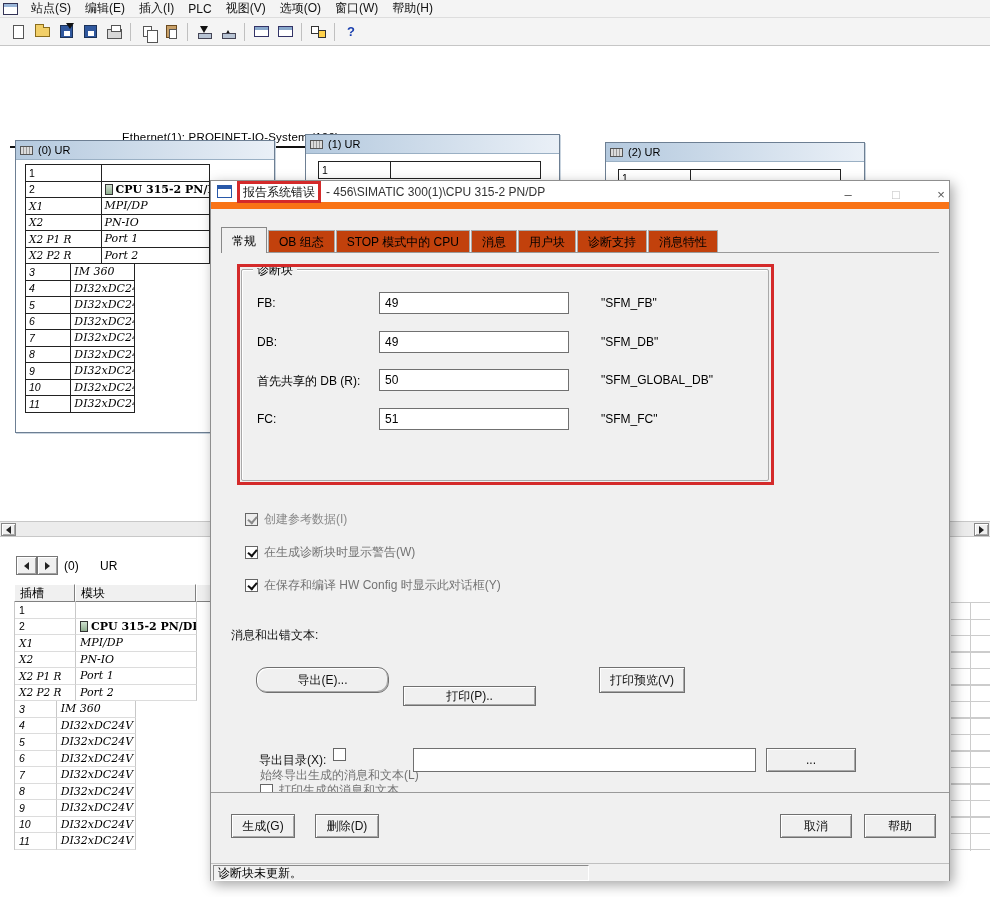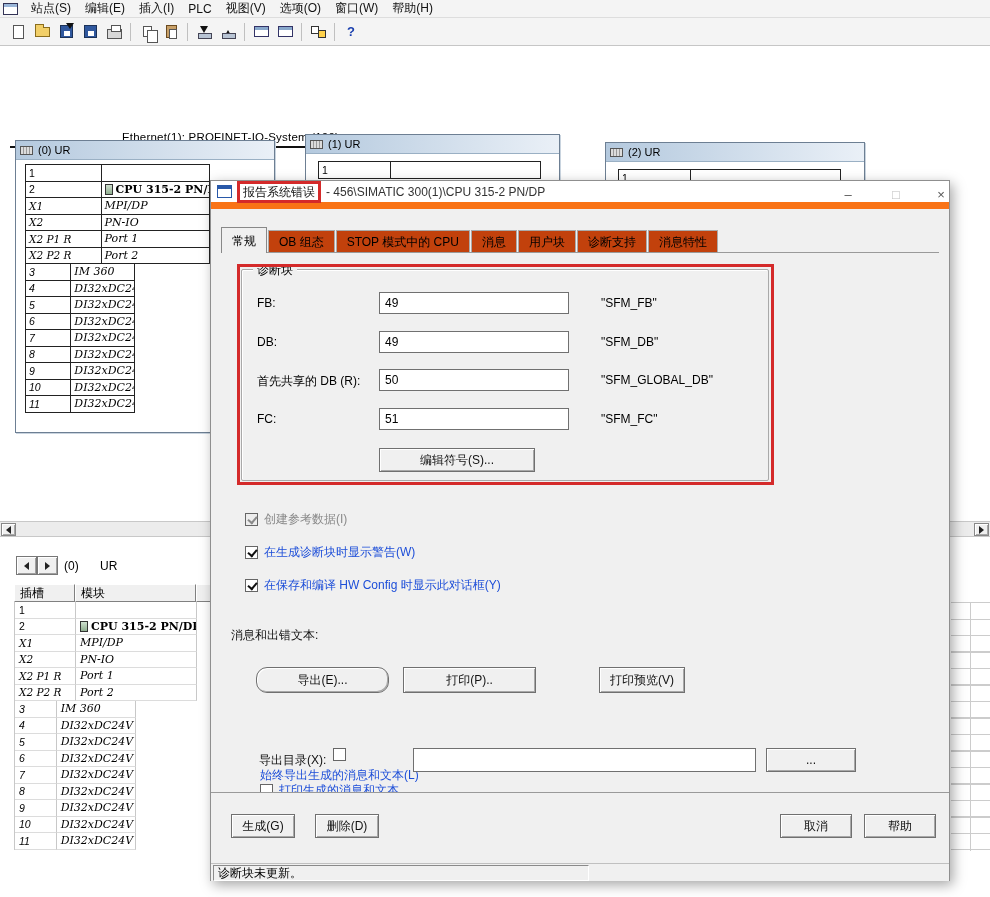--- a/index.html
+++ b/index.html
@@ -103,21 +103,21 @@
   .tbox { position:absolute; left:132px; top:0; width:190px; height:22px; background:#fff; border:1px solid #707070; display:flex; align-items:center; padding-left:5px; font-size:12px; }
   .fld-symbol { position:absolute; left:354px; top:4px; font-size:12px; }
 
   .btn3d { position:absolute; background:#f0f0f0; border:1px solid #707070; box-shadow:inset 1px 1px 0 #fff, inset -1px -1px 0 #a8a8a8; font-size:12px; display:flex; align-items:center; justify-content:center; color:#111; white-space:nowrap; }
 
   .cbrow { position:absolute; display:flex; align-items:center; gap:6px; height:16px; }
   .cbx { width:13px; height:13px; background:#fff; border:1px solid #666; position:relative; flex:none; }
   .cbx.checked::after { content:""; position:absolute; left:2px; top:2px; width:7px; height:4px; border-left:2px solid #111; border-bottom:2px solid #111; transform:rotate(-50deg); }
   .cbx.disabled { background:#ededed; }
   .cbx.disabled::after { border-color:#8a8a8a; }
-  .cblabel { font-size:12px; color:#1d4ed8; white-space:nowrap; }
+  .cblabel { font-size:12px; color:#737373; white-space:nowrap; }
   .cblabel.dis { color:#8a8a8a; }
   .sec-label { position:absolute; font-size:12px; color:#111; }
 
   .dirbox { position:absolute; left:202px; top:495px; width:343px; height:24px; background:#fff; border:1px solid #707070; font-size:12px; display:flex; align-items:center; padding-left:5px; }
 
   .dlg-status { position:absolute; left:0; top:682px; width:738px; height:18px; background:#f0f0f0; border-top:1px solid #c0c0c0; }
   .status-panel { position:absolute; left:2px; top:1px; width:376px; height:16px; border:1px solid; border-color:#8a8a8a #ffffff #ffffff #8a8a8a; font-size:12px; display:flex; align-items:center; padding:0 4px; }
 </style>
 </head>
 <body>
@@ -576,39 +576,38 @@
 
         <div class="fld-row">
           <span class="fld-label">FC:</span>
           <div class="tbox">
             <span>51</span>
           </div>
           <span class="fld-symbol">"SFM_FC"</span>
         </div>
       </div>
 
-    <div class="btn3d" style="left:168px; top:195px; width:156px; height:24px;">编辑符号(S)...</div>
 
     <div class="cbrow" style="left:34px; top:258px;">
       <span class="cbx checked disabled"></span>
       <span class="cblabel dis">创建参考数据(I)</span>
     </div>
     <div class="cbrow" style="left:34px; top:291px;">
       <span class="cbx checked"></span>
       <span class="cblabel">在生成诊断块时显示警告(W)</span>
     </div>
     <div class="cbrow" style="left:34px; top:324px;">
       <span class="cbx checked"></span>
       <span class="cblabel">在保存和编译 HW Config 时显示此对话框(Y)</span>
     </div>
 
     <span class="sec-label" style="left:20px; top:374px;">消息和出错文本:</span>
 
     <div class="btn3d" style="left:45px; top:414px; width:133px; height:26px;border-radius:11px;">导出(E)...</div>
-    <div class="btn3d" style="left:192px; top:414px; width:133px; height:26px;">打印(P)..</div>
+    <div class="btn3d" style="left:192px; top:433px; width:133px; height:20px;">打印(P)..</div>
     <div class="btn3d" style="left:388px; top:414px; width:86px; height:26px;">打印预览(V)</div>
 
     <div class="cbrow" style="left:49px; top:495px;flex-direction:column;">
       <span class="cbx"></span>
       <span class="cblabel">始终导出生成的消息和文本(L)</span>
     </div>
 
     <span class="sec-label" style="left:48px; top:499px;">导出目录(X):</span>
     <div class="dirbox">
         <span></span>

